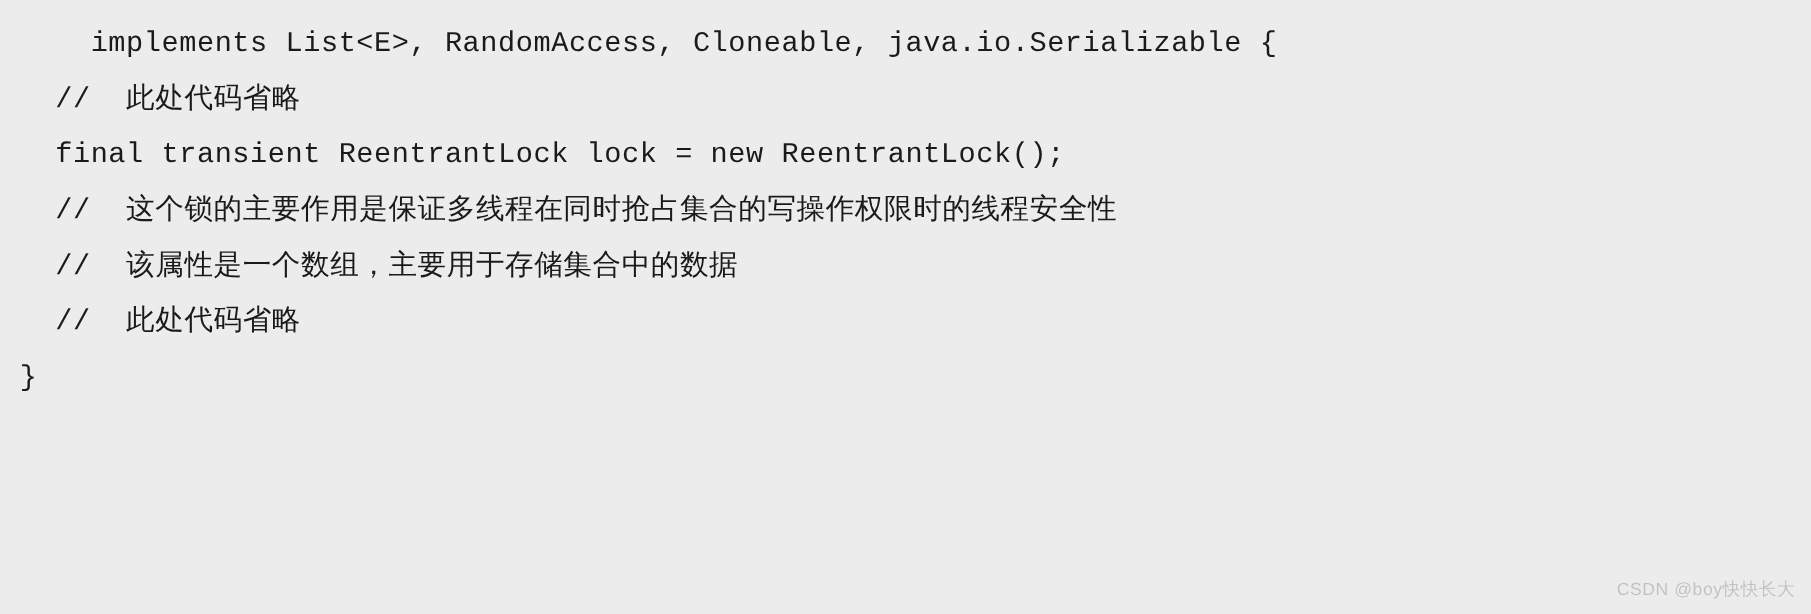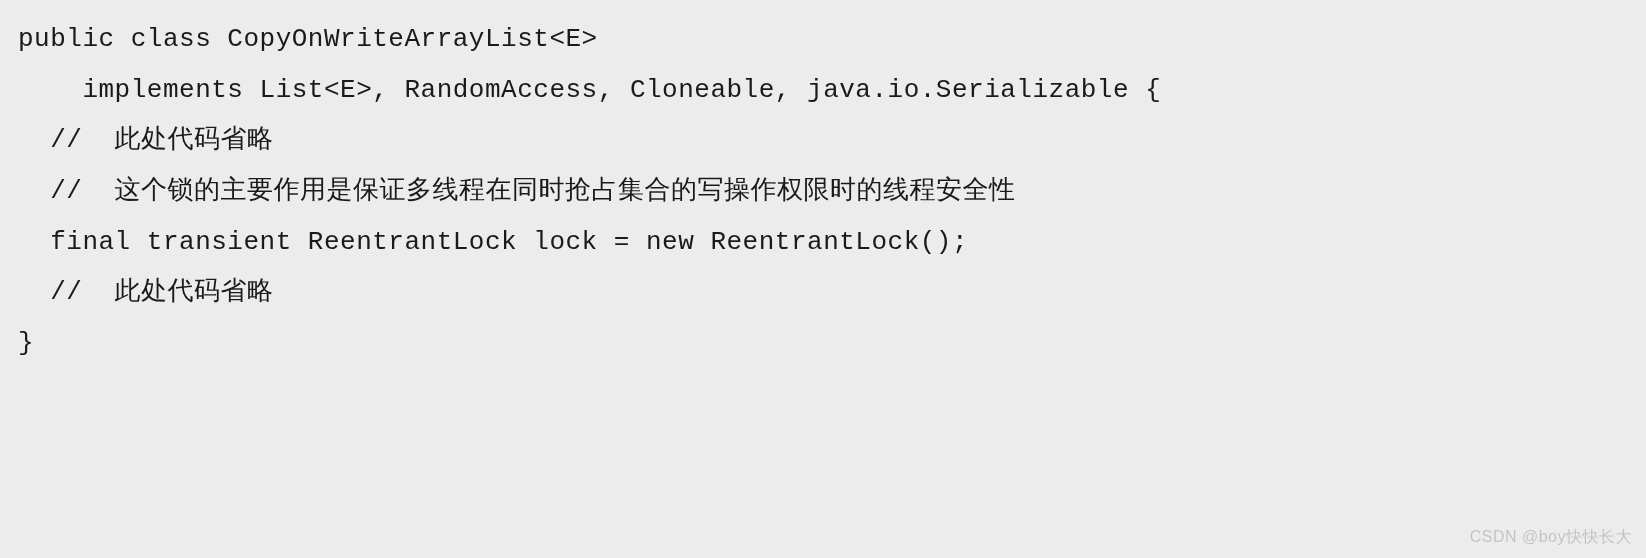--- a/index.html
+++ b/index.html
@@ -29,22 +29,22 @@
       color: rgba(0,0,0,0.18);
       font-size: 16px;
       font-family: sans-serif;
       letter-spacing: 0.5px;
     }
   </style>
 </head>
 <body>
 
 <div>
-  <div class="code-line">public class CopyOnWriteArrayList&lt;E&gt;</div>
   <div class="code-line">    implements List&lt;E&gt;, RandomAccess, Cloneable, java.io.Serializable {</div>
   <div class="code-line">  //  此处代码省略</div>
+  <div class="code-line">  final transient ReentrantLock lock = new ReentrantLock();</div>
   <div class="code-line">  //  这个锁的主要作用是保证多线程在同时抢占集合的写操作权限时的线程安全性</div>
-  <div class="code-line">  final transient ReentrantLock lock = new ReentrantLock();</div>
+  <div class="code-line">  //  该属性是一个数组，主要用于存储集合中的数据</div>
   <div class="code-line">  //  此处代码省略</div>
   <div class="code-line">}</div>
 </div>
 
 <div class="watermark">CSDN @boy快快长大</div>
 
 </body></html>

